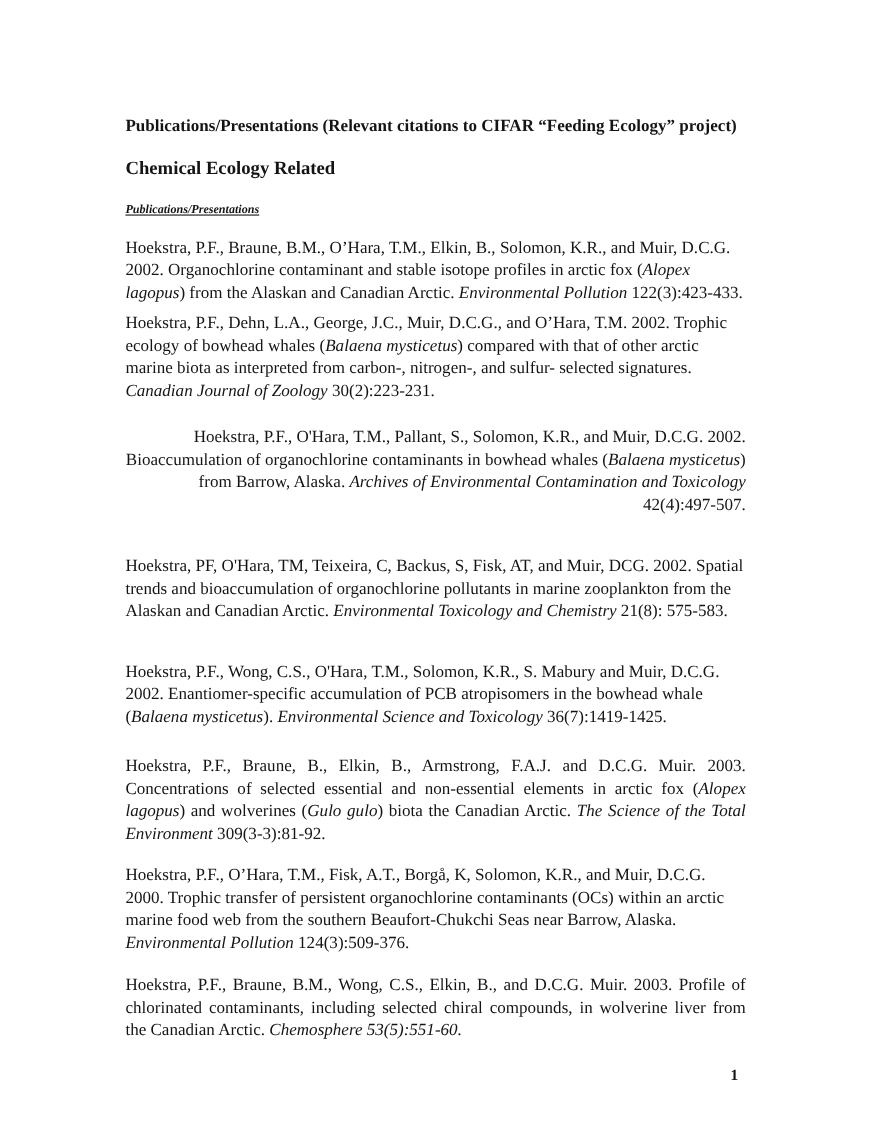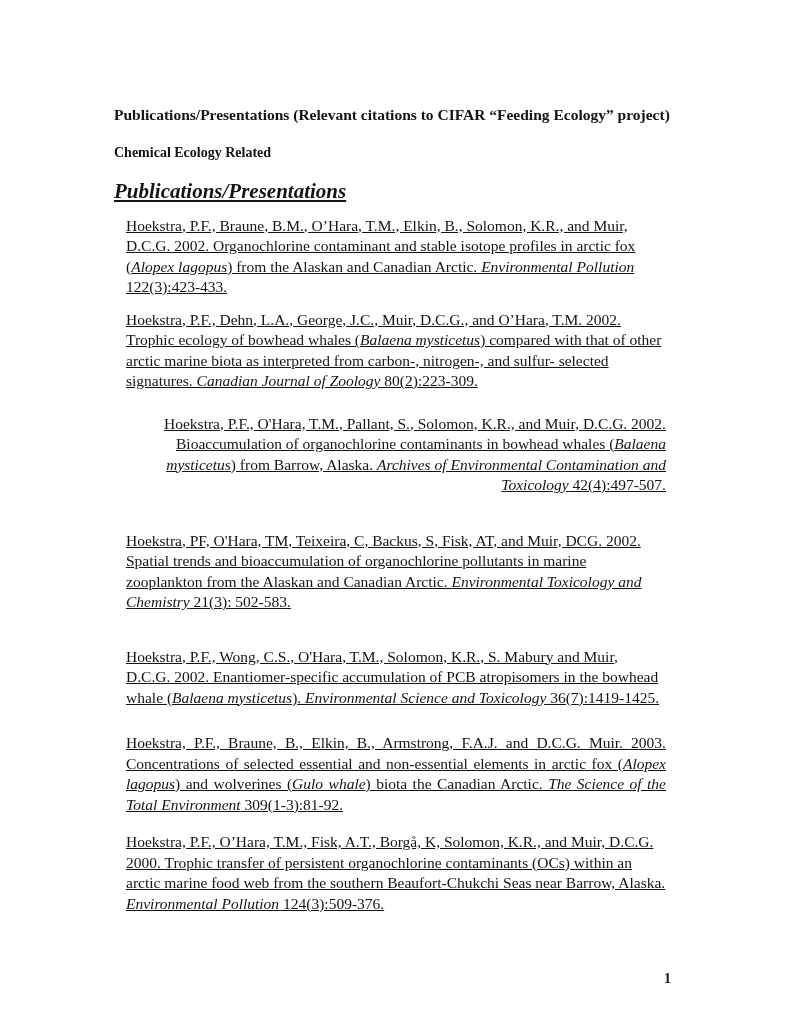--- a/index.html
+++ b/index.html
@@ -32,34 +32,33 @@
     line-height: 20.5px;
   }
   .doc-title {
     font-weight: bold;
     font-size: 15.5px;
     margin: 0 0 17px 0;
     white-space: nowrap;
   }
   .section-heading {
     font-weight: bold;
-    font-size: 14px;
+    font-size: 17px;
     margin: 0 0 18px 0;
   }
   .subsection-heading {
     font-weight: bold;
     font-style: italic;
     text-decoration: underline;
-    font-size: 21px;
+    font-size: 11px;
     margin: 0 0 14px 0;
   }
   .citation {
-    margin: 12px;
+    margin: 0;
     text-align: left;
-    text-decoration: underline;
   }
   .citation em { font-style: italic; }
   
   .citation:nth-of-type(1) { margin-bottom: 7px; }
   .citation:nth-of-type(2) { margin-bottom: 22px; }
   .citation:nth-of-type(3) { margin-bottom: 35px; text-align: right; }
   .citation:nth-of-type(4) { margin-bottom: 34px; }
   .citation:nth-of-type(5) { margin-bottom: 25px; }
   .citation:nth-of-type(6) { margin-bottom: 17px; }
   .citation:nth-of-type(7) { margin-bottom: 18px; }
@@ -80,23 +79,24 @@
   <div class="content">
 
     <p class="doc-title">Publications/Presentations (Relevant citations to CIFAR “Feeding Ecology” project)</p>
 
     <p class="section-heading">Chemical Ecology Related</p>
 
     <p class="subsection-heading">Publications/Presentations</p>
 
     <div>
       <p class="citation"><span>Hoekstra, P.F., Braune, B.M., O’Hara, T.M., Elkin, B., Solomon, K.R., and Muir, D.C.G. 2002. Organochlorine contaminant and stable isotope profiles in arctic fox (</span><em>Alopex lagopus</em><span>) from the Alaskan and Canadian Arctic. </span><em>Environmental Pollution</em><span> 122(3):423-433.</span></p>
-      <p class="citation"><span>Hoekstra, P.F., Dehn, L.A., George, J.C., Muir, D.C.G., and O’Hara, T.M. 2002. Trophic ecology of bowhead whales (</span><em>Balaena mysticetus</em><span>) compared with that of other arctic marine biota as interpreted from carbon-, nitrogen-, and sulfur- selected signatures. </span><em>Canadian Journal of Zoology</em><span> 80(2):223-309.</span></p>
+      <p class="citation"><span>Hoekstra, P.F., Dehn, L.A., George, J.C., Muir, D.C.G., and O’Hara, T.M. 2002. Trophic ecology of bowhead whales (</span><em>Balaena mysticetus</em><span>) compared with that of other arctic marine biota as interpreted from carbon-, nitrogen-, and sulfur- selected signatures. </span><em>Canadian Journal of Zoology</em><span> 30(2):223-231.</span></p>
       <p class="citation"><span>Hoekstra, P.F., O'Hara, T.M., Pallant, S., Solomon, K.R., and Muir, D.C.G. 2002. Bioaccumulation of organochlorine contaminants in bowhead whales (</span><em>Balaena mysticetus</em><span>) from Barrow, Alaska. </span><em>Archives of Environmental Contamination and Toxicology</em><span> 42(4):497-507.</span></p>
-      <p class="citation"><span>Hoekstra, PF, O'Hara, TM, Teixeira, C, Backus, S, Fisk, AT, and Muir, DCG. 2002. Spatial trends and bioaccumulation of organochlorine pollutants in marine zooplankton from the Alaskan and Canadian Arctic. </span><em>Environmental Toxicology and Chemistry</em><span> 21(3): 502-583.</span></p>
+      <p class="citation"><span>Hoekstra, PF, O'Hara, TM, Teixeira, C, Backus, S, Fisk, AT, and Muir, DCG. 2002. Spatial trends and bioaccumulation of organochlorine pollutants in marine zooplankton from the Alaskan and Canadian Arctic. </span><em>Environmental Toxicology and Chemistry</em><span> 21(8): 575-583.</span></p>
       <p class="citation"><span>Hoekstra, P.F., Wong, C.S., O'Hara, T.M., Solomon, K.R., S. Mabury and Muir, D.C.G. 2002. Enantiomer-specific accumulation of PCB atropisomers in the bowhead whale (</span><em>Balaena mysticetus</em><span>).  </span><em>Environmental Science and Toxicology</em><span> 36(7):1419-1425.</span></p>
-      <p class="citation"><span>Hoekstra, P.F., Braune, B., Elkin, B., Armstrong, F.A.J. and D.C.G. Muir. 2003. Concentrations of selected essential and non-essential elements in arctic fox (</span><em>Alopex lagopus</em><span>) and wolverines (</span><em>Gulo whale</em><span>) biota the Canadian Arctic.  </span><em>The Science of the Total Environment</em><span> 309(1-3):81-92.</span></p>
+      <p class="citation"><span>Hoekstra, P.F., Braune, B., Elkin, B., Armstrong, F.A.J. and D.C.G. Muir. 2003. Concentrations of selected essential and non-essential elements in arctic fox (</span><em>Alopex lagopus</em><span>) and wolverines (</span><em>Gulo gulo</em><span>) biota the Canadian Arctic.  </span><em>The Science of the Total Environment</em><span> 309(3-3):81-92.</span></p>
       <p class="citation"><span>Hoekstra, P.F., O’Hara, T.M., Fisk, A.T., Borgå, K, Solomon, K.R., and Muir, D.C.G. 2000. Trophic transfer of persistent organochlorine contaminants (OCs) within an arctic marine food web from the southern Beaufort-Chukchi Seas near Barrow, Alaska. </span><em>Environmental Pollution</em><span> 124(3):509-376.</span></p>
+      <p class="citation"><span>Hoekstra, P.F., Braune, B.M., Wong, C.S., Elkin, B., and D.C.G. Muir. 2003. Profile of chlorinated contaminants, including selected chiral compounds, in wolverine liver from the Canadian Arctic.  </span><em>Chemosphere 53(5):551-60.</em></p>
     </div>
   </div>
 
   <div class="page-number">1</div>
 </div>
 
 </body></html>

